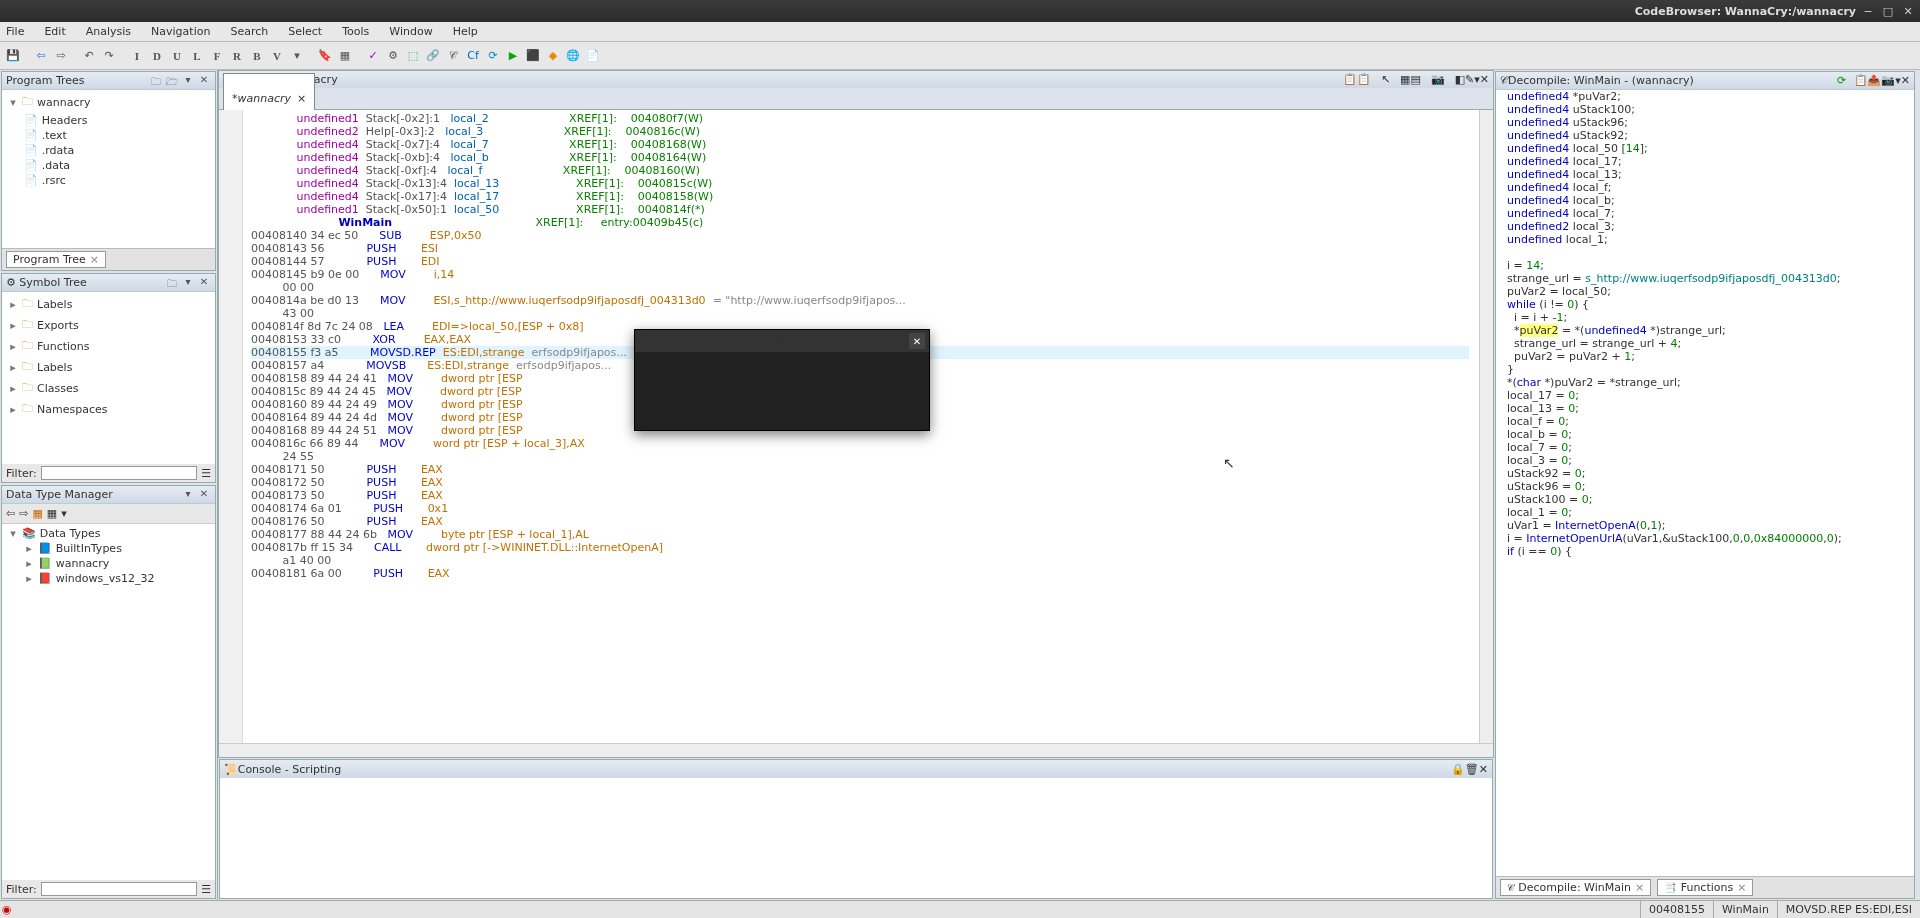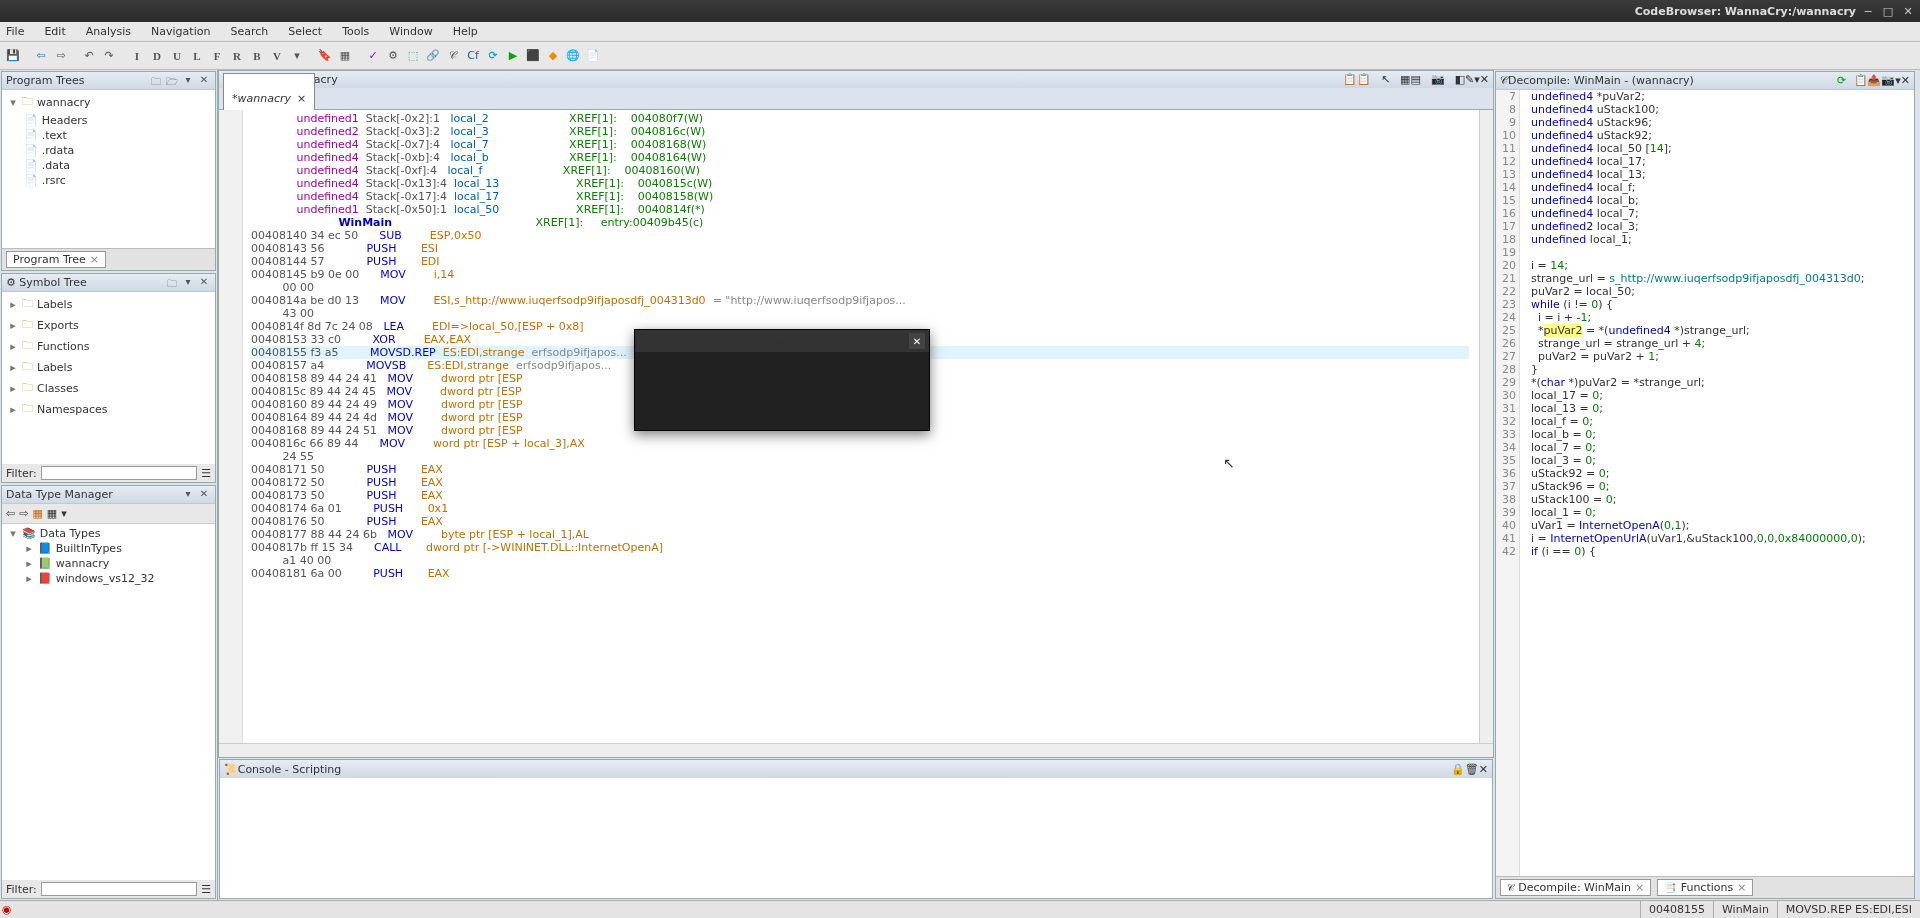--- a/index.html
+++ b/index.html
@@ -251,21 +251,21 @@
       </div>
       <div class="listtabs">
         <div class="ftab">
             <span>*wannacry</span>
             <span class="x">×</span>
           </div>
       </div>
       <div class="codeview">
         <div class="gutter"></div>
         <div class="codebody" id="asm">             <span class="asm-type">undefined1  </span><span class="asm-stack">Stack[-0x2]:1   </span><span class="asm-var">local_2                       </span><span class="asm-xref">XREF[1]:    004080f7(W)</span>
-             <span class="asm-type">undefined2  </span><span class="asm-stack">Stack[-0x3]:2   </span><span class="asm-var">local_3                       </span><span class="asm-xref">XREF[1]:    0040816c(W)</span>
+             <span class="asm-type">undefined2  </span><span class="asm-stack">Help[-0x3]:2   </span><span class="asm-var">local_3                       </span><span class="asm-xref">XREF[1]:    0040816c(W)</span>
              <span class="asm-type">undefined4  </span><span class="asm-stack">Stack[-0x7]:4   </span><span class="asm-var">local_7                       </span><span class="asm-xref">XREF[1]:    00408168(W)</span>
              <span class="asm-type">undefined4  </span><span class="asm-stack">Stack[-0xb]:4   </span><span class="asm-var">local_b                       </span><span class="asm-xref">XREF[1]:    00408164(W)</span>
              <span class="asm-type">undefined4  </span><span class="asm-stack">Stack[-0xf]:4   </span><span class="asm-var">local_f                       </span><span class="asm-xref">XREF[1]:    00408160(W)</span>
              <span class="asm-type">undefined4  </span><span class="asm-stack">Stack[-0x13]:4  </span><span class="asm-var">local_13                      </span><span class="asm-xref">XREF[1]:    0040815c(W)</span>
              <span class="asm-type">undefined4  </span><span class="asm-stack">Stack[-0x17]:4  </span><span class="asm-var">local_17                      </span><span class="asm-xref">XREF[1]:    00408158(W)</span>
              <span class="asm-type">undefined1  </span><span class="asm-stack">Stack[-0x50]:1  </span><span class="asm-var">local_50                      </span><span class="asm-xref">XREF[1]:    0040814f(*)</span>
                          <span class="asm-func">WinMain</span>                                         <span class="asm-xref">XREF[1]:     entry:00409b45(c)</span>
 <span class="asm-addr">00408140 </span><span class="asm-bytes">34 ec 50      </span><span class="asm-mn">SUB        </span><span class="asm-reg">ESP,0x50</span>
 <span class="asm-addr">00408143 </span><span class="asm-bytes">56            </span><span class="asm-mn">PUSH       </span><span class="asm-reg">ESI</span>
 <span class="asm-addr">00408144 </span><span class="asm-bytes">57            </span><span class="asm-mn">PUSH       </span><span class="asm-reg">EDI</span>
@@ -318,57 +318,20 @@
           <span class="pt">Decompile: WinMain - (wannacry)</span>
         <span class="pact" style="color:#0a0">⟳</span>
         <span style="width:8px"></span>
         <span class="pact">📋</span>
         <span class="pact">📤</span>
         <span class="pact">📷</span>
         <span class="pact">▾</span>
         <span class="pact">✕</span>
       </div>
       <div class="decompbody">
-        <div class="lnums" id="lnums">7
-8
-9
-10
-11
-12
-13
-14
-15
-16
-17
-18
-19
-20
-21
-22
-23
-24
-25
-26
-27
-28
-29
-30
-31
-32
-33
-34
-35
-36
-37
-38
-39
-40
-41
-42
-</div>
         <div class="csrc" id="csrc">  <span class="kw">undefined4</span> *puVar2;
   <span class="kw">undefined4</span> uStack100;
   <span class="kw">undefined4</span> uStack96;
   <span class="kw">undefined4</span> uStack92;
   <span class="kw">undefined4</span> local_50 [<span class="num">14</span>];
   <span class="kw">undefined4</span> local_17;
   <span class="kw">undefined4</span> local_13;
   <span class="kw">undefined4</span> local_f;
   <span class="kw">undefined4</span> local_b;
   <span class="kw">undefined4</span> local_7;

